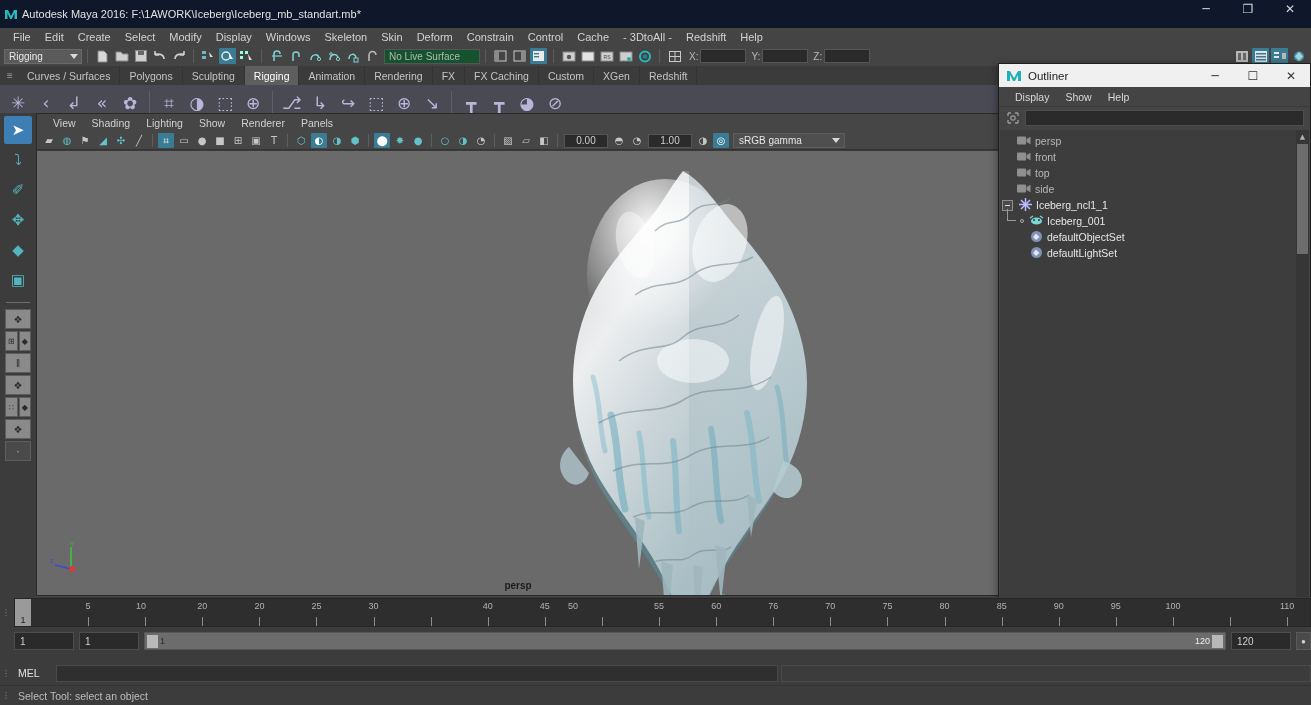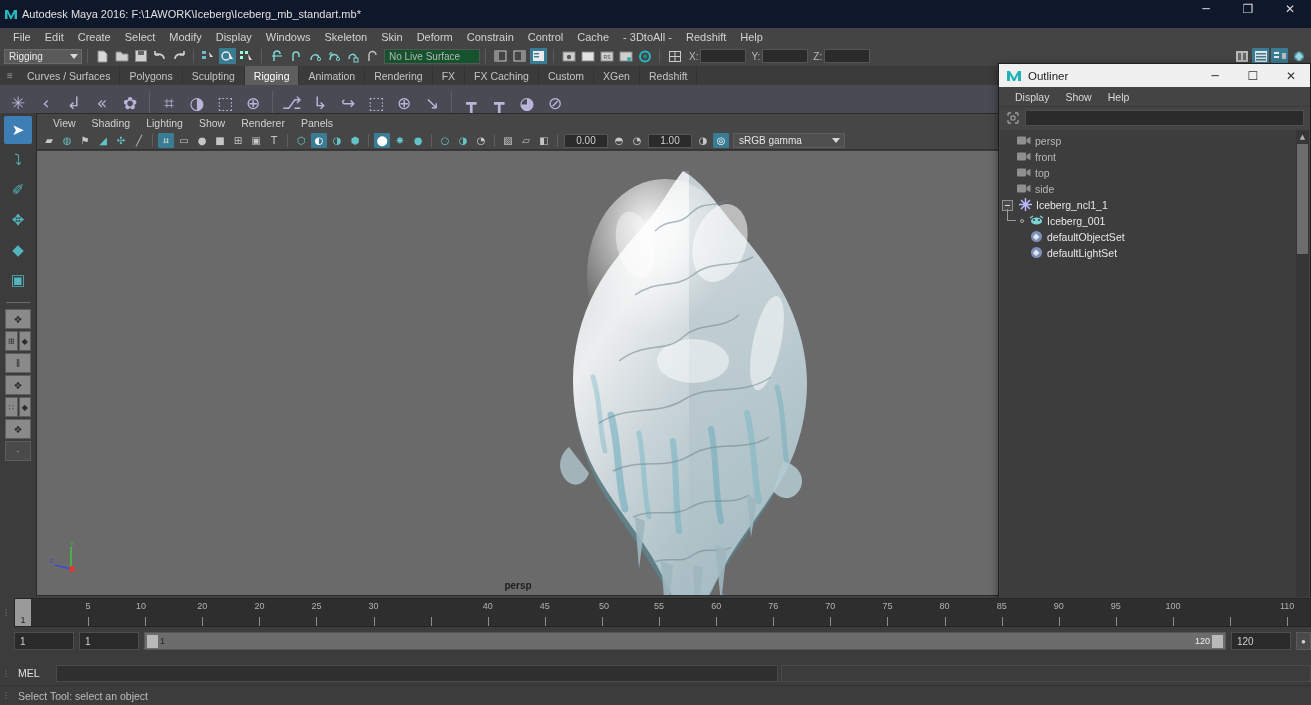--- a/index.html
+++ b/index.html
@@ -949,21 +949,21 @@
       <div class="tlab" style="left: 301.491px;">25</div>
       <div class="tick" style="left: 358.589px;"></div>
       <div class="tlab" style="left: 358.589px;">30</div>
       <div class="tick" style="left: 415.688px;"></div>
       <div class="tlab" style="left: 415.688px; margin-top: 27px;">35</div>
       <div class="tick" style="left: 472.786px;"></div>
       <div class="tlab" style="left: 472.786px;">40</div>
       <div class="tick" style="left: 529.884px;"></div>
       <div class="tlab" style="left: 529.884px;">45</div>
       <div class="tick" style="left: 586.982px;"></div>
-      <div class="tlab" style="left: 583px; padding-left: 12px;">50</div>
+      <div class="tlab" style="left: 552px; padding-left: 12px;">50</div>
       <div class="tick" style="left: 644.08px;"></div>
       <div class="tlab" style="left: 644.08px; text-align: right;">55</div>
       <div class="tick" style="left: 701.179px;"></div>
       <div class="tlab" style="left: 701.179px;">60</div>
       <div class="tick" style="left: 758.277px;"></div>
       <div class="tlab" style="left: 758.277px;">76</div>
       <div class="tick" style="left: 815.375px;"></div>
       <div class="tlab" style="left: 815.375px;">70</div>
       <div class="tick" style="left: 872.473px;"></div>
       <div class="tlab" style="left: 872.473px;">75</div>

